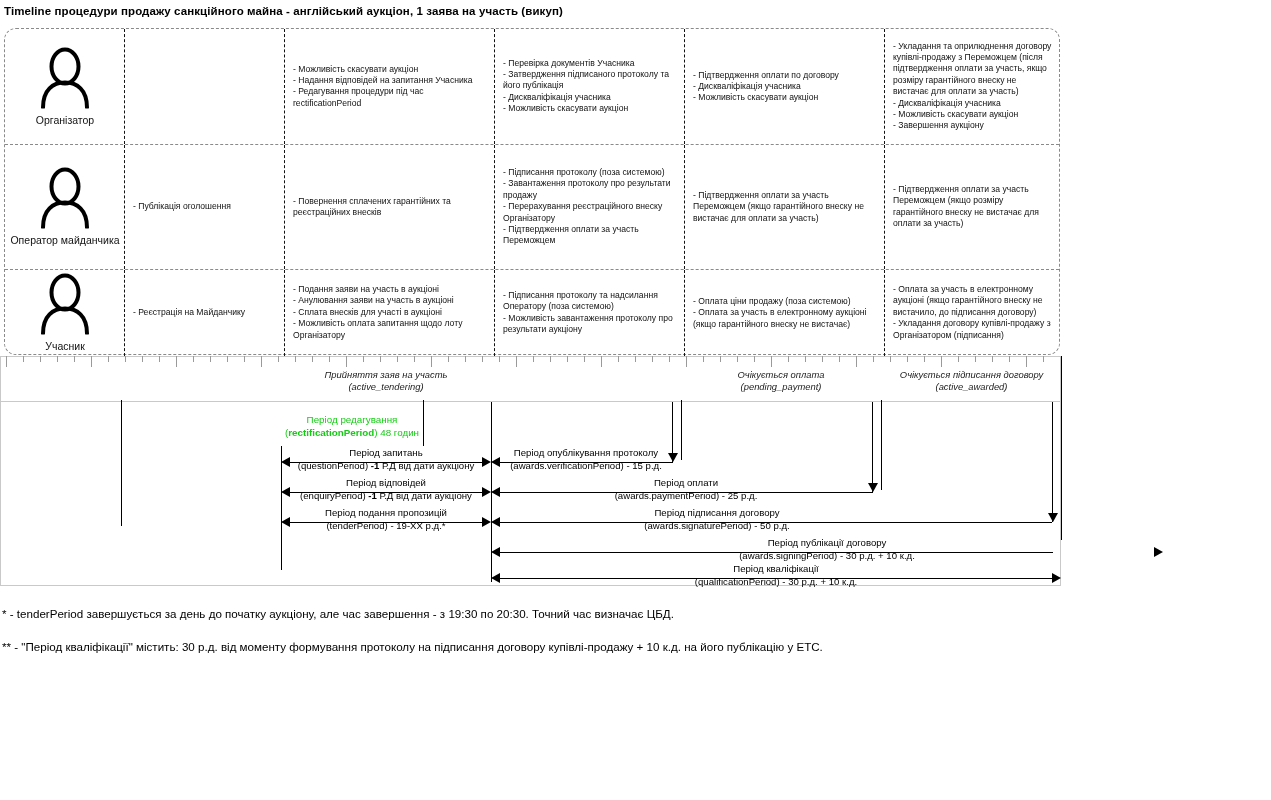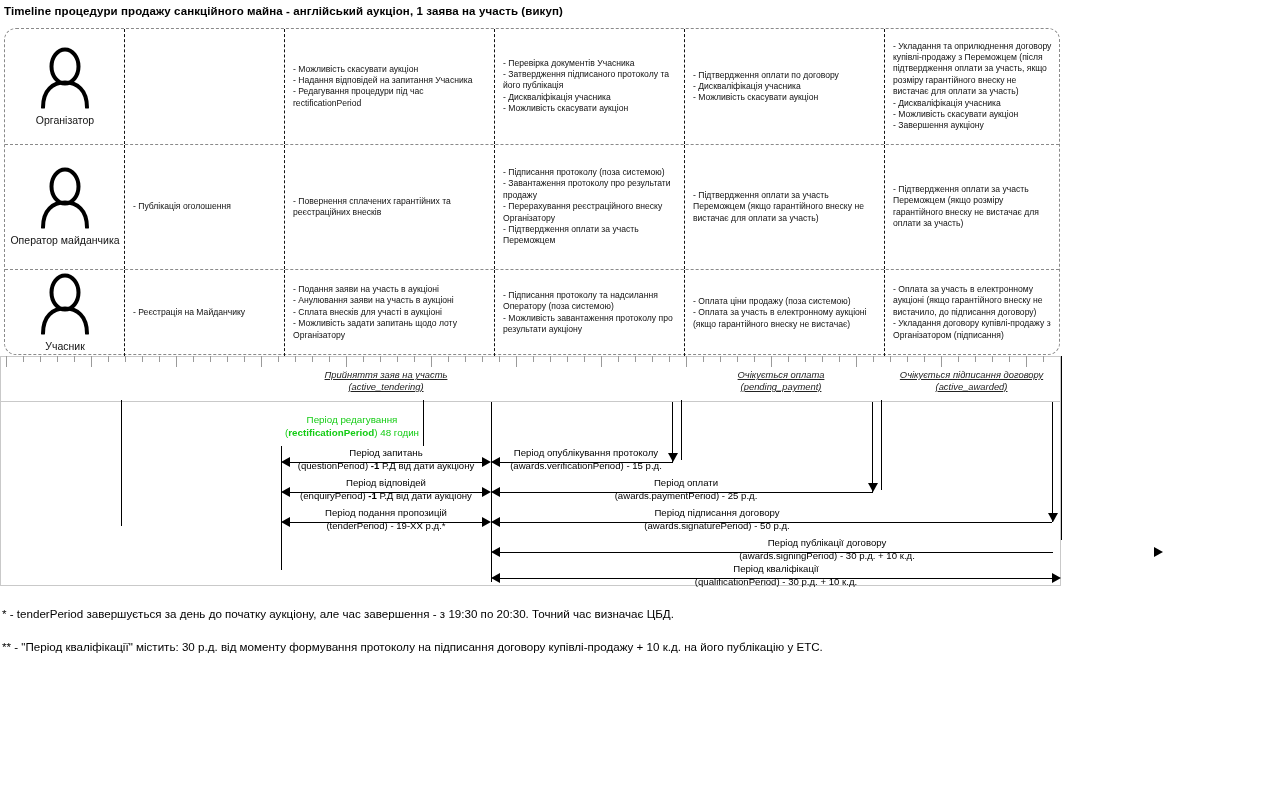--- a/index.html
+++ b/index.html
@@ -54,21 +54,21 @@
   }
   #ruler{position:absolute;left:0;top:0;width:100%;height:11px;overflow:hidden;}
   .tick{position:absolute;top:0;width:1px;background:#9a9a9a;}
   .tick.min{height:6px;}
   .tick.maj{height:11px;}
   #ruler .rline{position:absolute;left:0;top:0;width:100%;height:1px;background:#c9c9c9;}
   .statuslabel{
     position:absolute;top:12px;height:34px;box-sizing:border-box;
     display:flex;flex-direction:column;align-items:center;justify-content:flex-start;
     padding-top:1px;
-    font-size:9.4px;line-height:12px;font-style:italic;color:#222;text-align:center;text-decoration:underline;
+    font-size:9.4px;line-height:12px;font-style:italic;color:#222;text-align:center;
   }
   .statuslabel span{display:block;}
 
   
   #timeline{
     position:absolute;left:0px;top:402px;width:1061px;height:184px;
     box-sizing:border-box;border:1px solid #c9c9c9;border-top:none;
   }
   .vsep{position:absolute;top:-46px;width:1px;background:#000;}
   .arrowrow{position:absolute;height:30px;}
@@ -227,21 +227,21 @@
       <li>- Реєстрація на Майданчику</li>
     </ul>
         </div>
       </div>
     <div class="cell c2">
         <div class="vcenter">
           <ul>
       <li>- Подання заяви на участь в аукціоні</li>
       <li>- Анулювання заяви на участь в аукціоні</li>
       <li>- Сплата внесків для участі в аукціоні</li>
-      <li>- Можливість задати запитань щодо лоту Організатору</li>
+      <li>- Можливість оплата запитання щодо лоту Організатору</li>
     </ul>
         </div>
       </div>
     <div class="cell c3">
         <div class="vcenter">
           <ul>
       <li>- Підписання протоколу та надсилання Оператору (поза системою)</li>
       <li>- Можливість завантаження протоколу про результати аукціону</li>
     </ul>
         </div>

